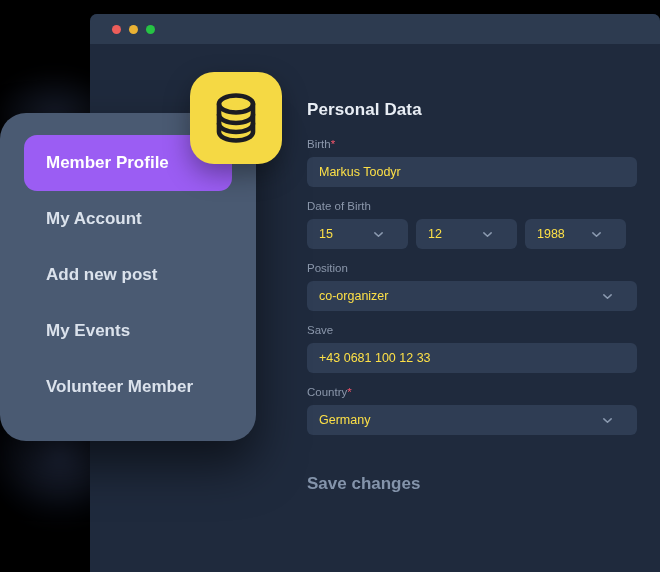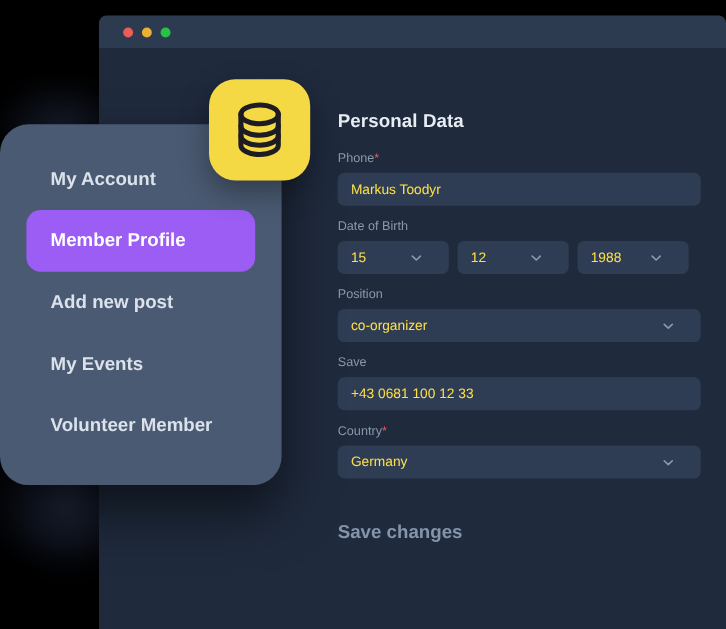--- a/index.html
+++ b/index.html
@@ -265,21 +265,21 @@
 
     <div id="window-body">
 
       <div id="form-panel">
 
         <div id="page-title">Personal Data</div>
 
 
         <div class="field-group">
           <div class="field-label">
-            <span>Phone</span><span class="req">*</span>
+            <span>Birth</span><span class="req">*</span>
           </div>
           <div class="text-input">Markus Toodyr</div>
         </div>
 
         <div class="field-group">
           <div class="field-label">Date of Birth</div>
           <div id="dob-row">
 
             <div class="select-box">
               <span>15</span>
@@ -342,25 +342,25 @@
           </div>
         </div>
 
         <button id="save-changes">Save changes</button>
 
       </div>
     </div>
   </div>
 
   <div id="sidebar-card">
+    <div class="nav-item active">
+      <span>Member Profile</span>
+    </div>
     <div class="nav-item">
       <span>My Account</span>
-    </div>
-    <div class="nav-item active">
-      <span>Member Profile</span>
     </div>
     <div class="nav-item">
       <span>Add new post</span>
     </div>
     <div class="nav-item">
       <span>My Events</span>
     </div>
     <div class="nav-item">
       <span>Volunteer Member</span>
     </div>

